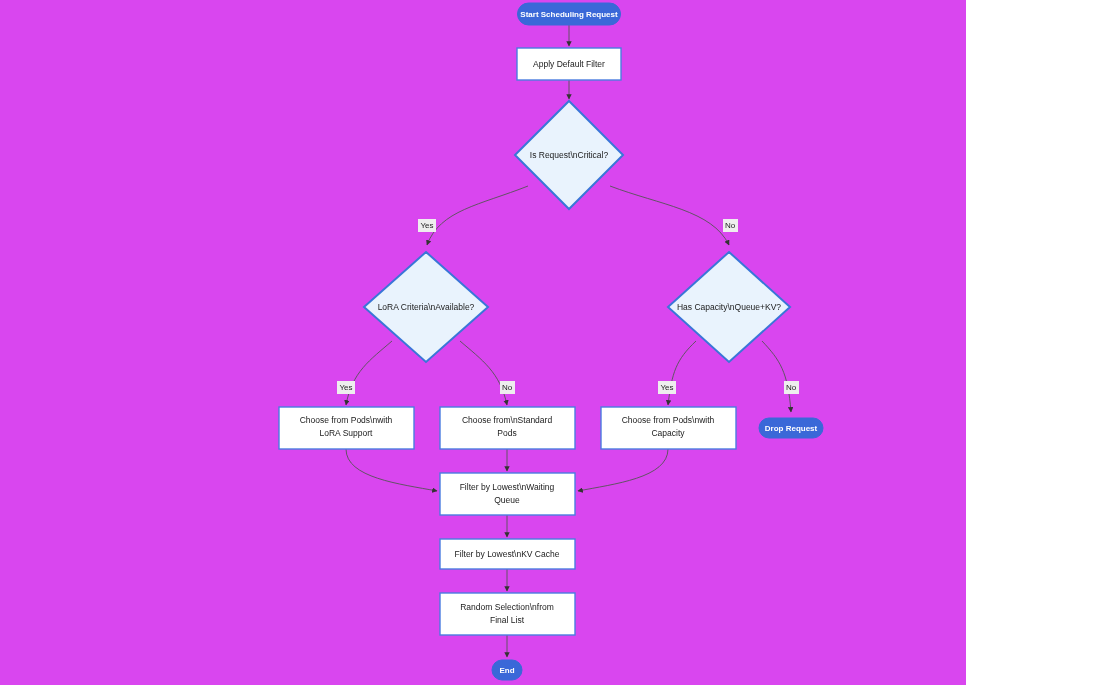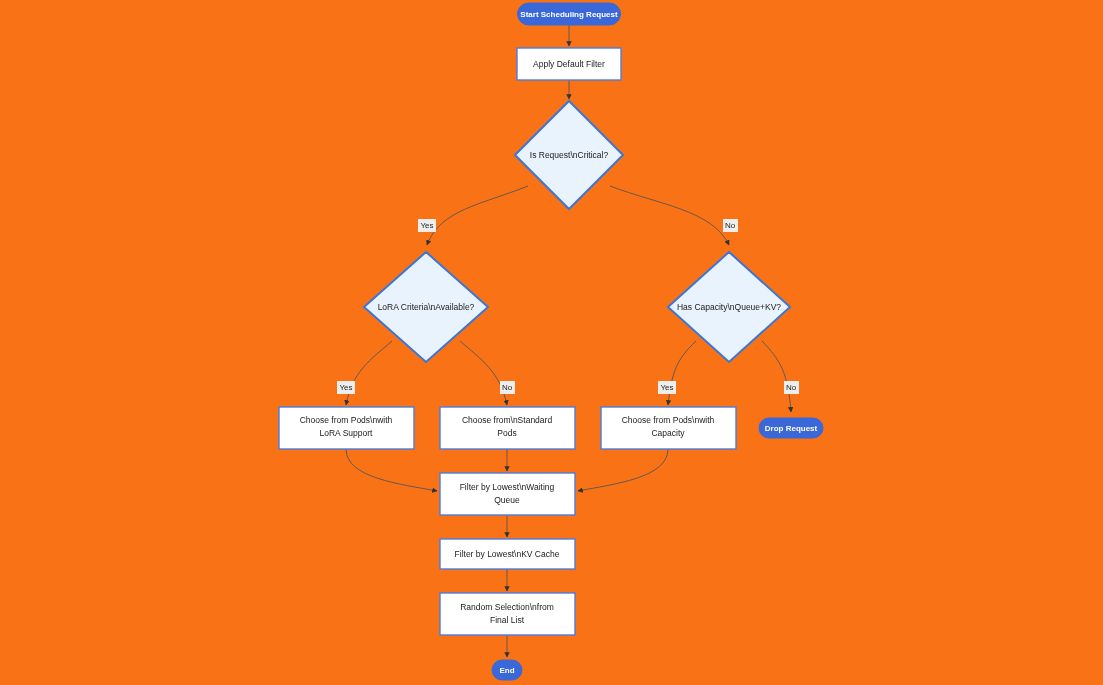--- a/index.html
+++ b/index.html
@@ -2,23 +2,23 @@
 <html><head>
 <meta charset="utf-8">
 <style>
   html, body {
     margin: 0;
     padding: 0;
     background: #ffffff;
   }
   #canvas {
     position: relative;
-    width: 1103px;
+    width: 966px;
     height: 685px;
-    background: #f97316;
+    background: #d946ef;
     font-family: "Liberation Sans", sans-serif;
     overflow: hidden;
   }
   svg#flow {
     position: absolute;
     top: 0;
     left: 0;
     width: 1103px;
     height: 685px;
   }

